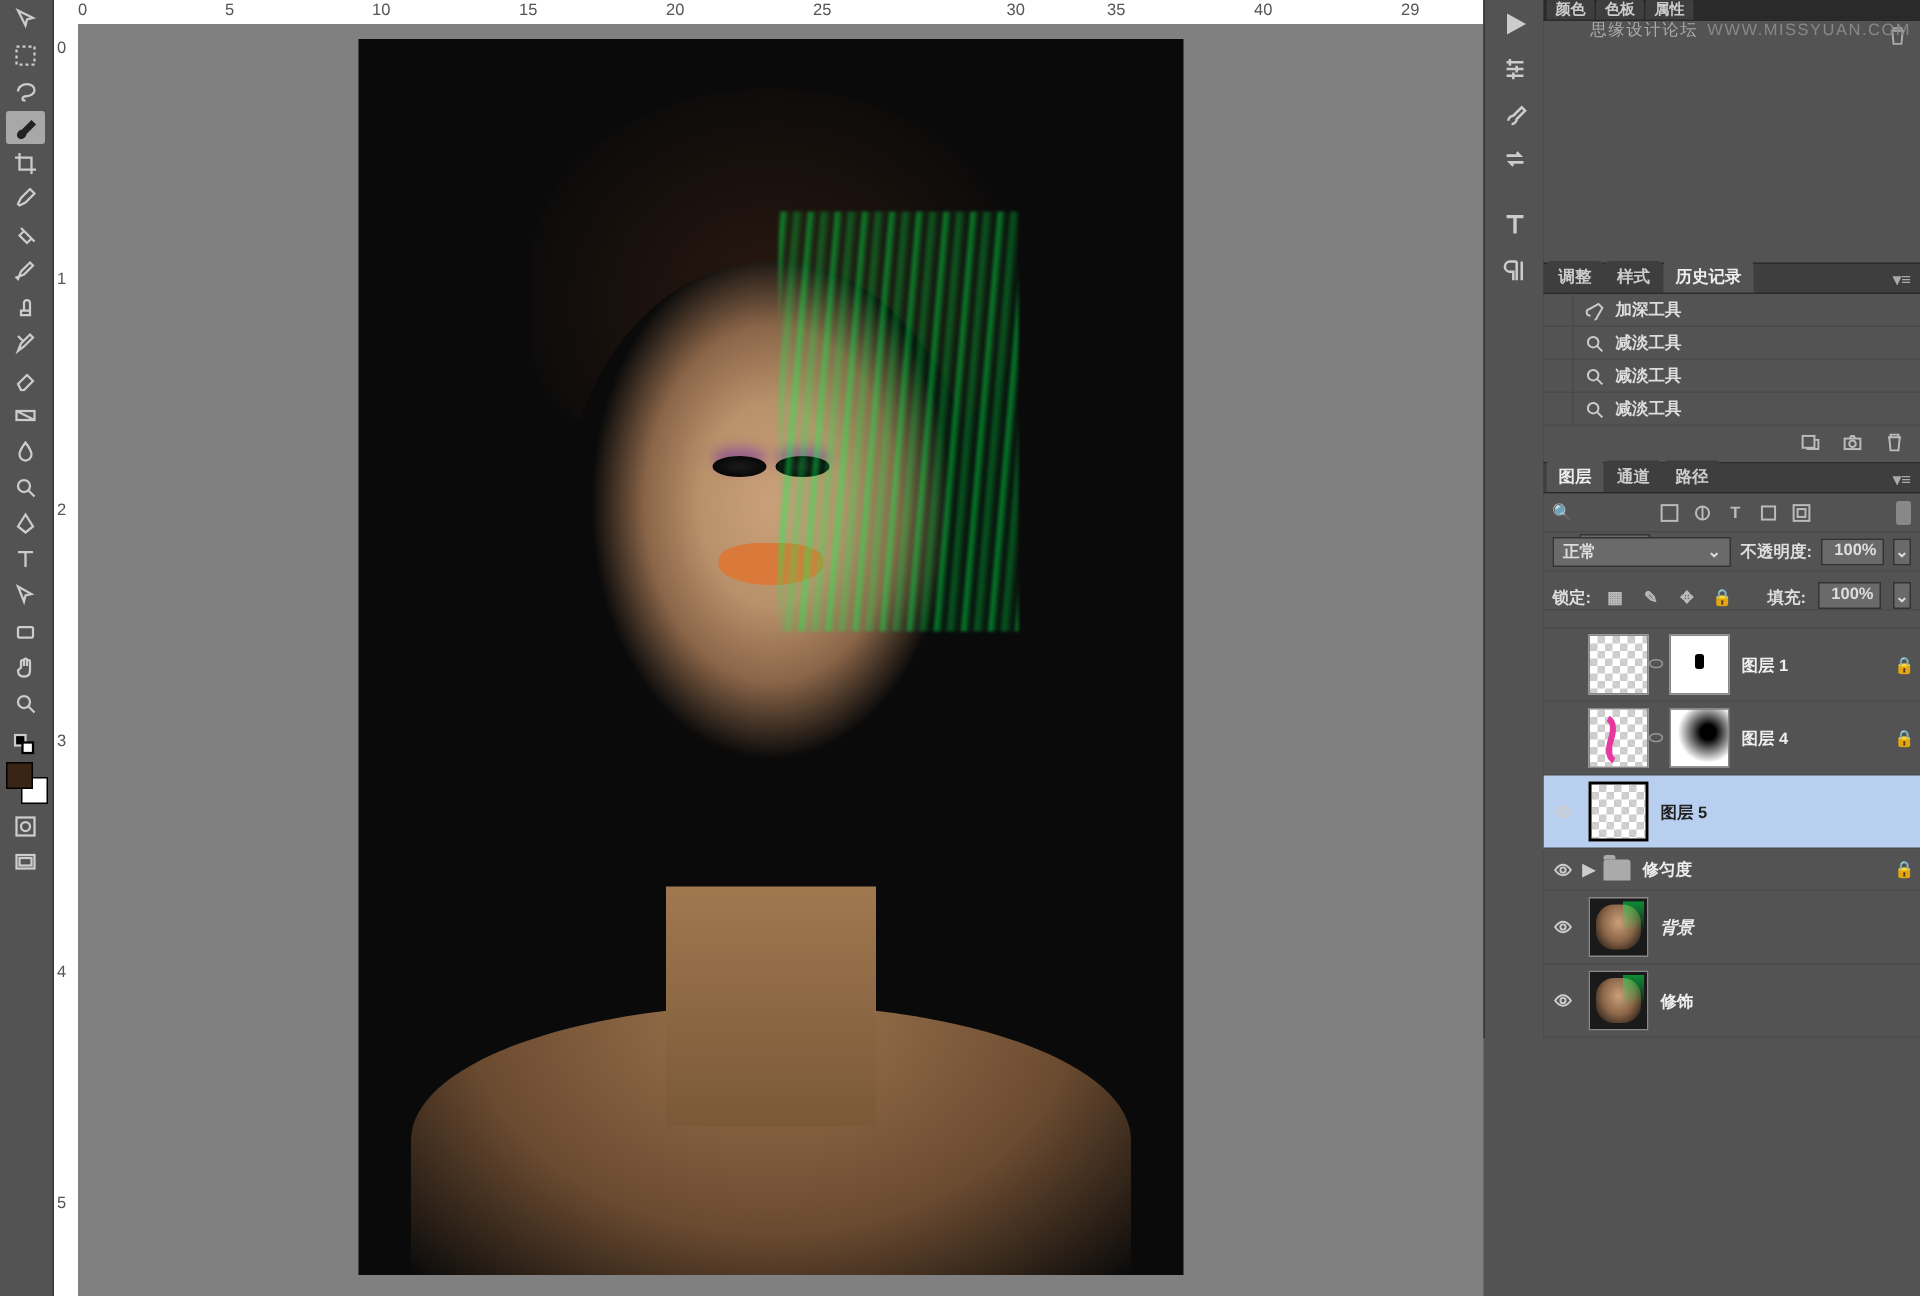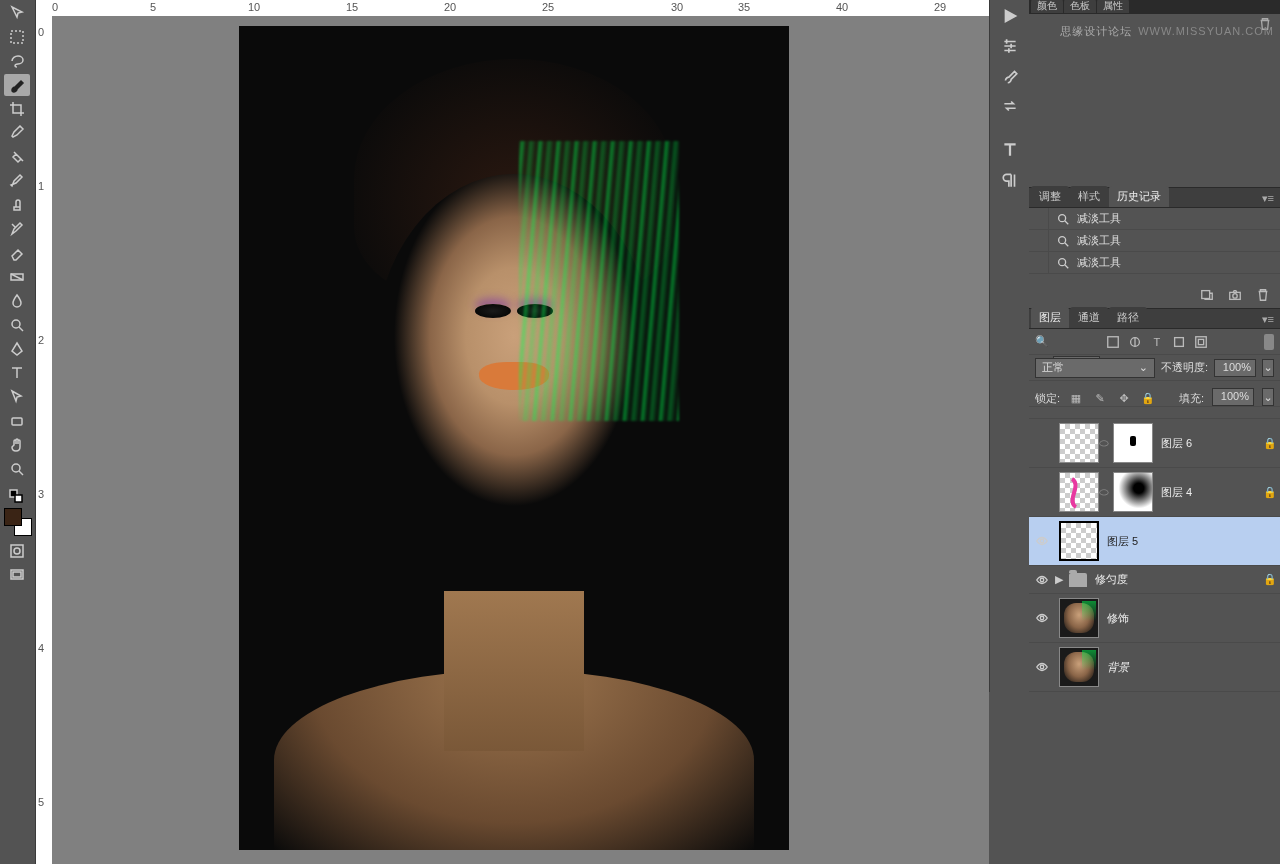--- a/index.html
+++ b/index.html
@@ -27,21 +27,21 @@
 .face { position: absolute; left: 50%; top: 18%; transform: translateX(-50%); width: 280px; height: 360px; background: radial-gradient(ellipse 120px 170px at 50% 45%, #c9a07a 0%, #b8906a 40%, #8a6548 70%, #0a0a0a 100%); border-radius: 50% 50% 45% 45%; }
 .neck { position: absolute; left: 50%; bottom: 12%; transform: translateX(-50%); width: 140px; height: 160px; background: linear-gradient(#a07850, #7a5838); }
 .shoulders { position: absolute; left: 50%; bottom: 0; transform: translateX(-50%); width: 480px; height: 180px; background: radial-gradient(ellipse at top, #a07850 0%, #6a4a30 60%, #0a0a0a 100%); border-radius: 50% 50% 0 0; }
 .hair { position: absolute; left: 50%; top: 4%; transform: translateX(-50%); width: 320px; height: 240px; background: radial-gradient(ellipse at 50% 60%, #2a1810 0%, #0a0a0a 80%); border-radius: 50% 50% 30% 30%; }
 .green-light { position: absolute; right: 20%; top: 14%; width: 160px; height: 280px; background: repeating-linear-gradient(95deg, transparent 0px, rgba(0,255,80,0.6) 3px, transparent 8px, rgba(0,255,80,0.4) 12px, transparent 18px); filter: blur(1px); opacity: 0.8; }
 .lips { position: absolute; left: 50%; top: 52%; transform: translateX(-50%); width: 70px; height: 28px; background: #d97a3a; border-radius: 40% 40% 50% 50%; }
 .eye-l { position: absolute; left: 36%; top: 36%; width: 36px; height: 14px; background: radial-gradient(#1a1a1a, #000); border-radius: 50%; box-shadow: 0 -6px 8px rgba(128,60,160,0.6); }
 .eye-r { position: absolute; right: 36%; top: 36%; width: 36px; height: 14px; background: radial-gradient(#1a1a1a, #000); border-radius: 50%; box-shadow: 0 -6px 8px rgba(128,60,160,0.6); }
 
 
-.right-col { position: absolute; right: 0; top: 0; width: 291px; height: 692px; background: #0c4a6e; display: flex; }
+.right-col { position: absolute; right: 0; top: 0; width: 291px; height: 692px; background: #0c4a6e; display: flex; font-weight: bold; }
 .right-strip { width: 40px; background: #535353; border-left: 1px solid #3a3a3a; }
 .strip-btn { width: 32px; height: 28px; margin: 2px 4px; display: flex; align-items: center; justify-content: center; color: #ccc; cursor: pointer; }
 .strip-sep { height: 12px; }
 .panels { flex: 1; display: flex; flex-direction: column; }
 
 
 .panel-tabs { height: 20px; background: #3e3e3e; display: flex; align-items: flex-end; border-bottom: 1px solid #2a2a2a; padding-left: 2px; }
 .panel-tab { padding: 3px 8px; background: #3e3e3e; color: #ccc; font-size: 11px; cursor: pointer; border-top-left-radius: 3px; border-top-right-radius: 3px; margin-right: 1px; }
 .panel-tab.active { background: #535353; color: #eee; }
 .flyout { margin-left: auto; padding: 2px 6px; color: #aaa; cursor: pointer; }
@@ -85,21 +85,21 @@
 .thumb.face-thumb.green::before { content:''; position:absolute; right:2px; top:2px; width:14px; height:20px; background: linear-gradient(rgba(0,255,80,0.5), transparent); z-index:2; }
 .mask { width: 40px; height: 40px; background: #fff; border: 1px solid #888; margin-left: 4px; }
 .link { width: 10px; color: #999; text-align: center; }
 .layer-name { color: #eee; margin-left: 8px; flex: 1; }
 .lock-r { width: 20px; color: #bbb; text-align: center; }
 .twisty { width: 10px; color: #ccc; }
 .folder-ico { width: 18px; height: 14px; background: #aaa; margin-left: 4px; border-radius: 2px 2px 0 0; position: relative; }
 .folder-ico::before { content:''; position:absolute; top:-3px; left:0; width:8px; height:3px; background:#aaa; border-radius:2px 2px 0 0; }
 
 
-.watermark { position: absolute; right: 6px; top: 24px; color: #888; font-size: 11px; letter-spacing: 1px; z-index: 50; pointer-events: none; }
+.watermark { position: absolute; right: 6px; top: 12px; color: #888; font-size: 11px; letter-spacing: 1px; z-index: 50; pointer-events: none; }
 .watermark .cn { color: #aaa; margin-right: 6px; }
 
 svg { stroke: currentColor; fill: none; stroke-width: 1.5; }
 </style>
 </head>
 <body>
 
 <div class="watermark">
   <span class="cn">思缘设计论坛</span><span>WWW.MISSYUAN.COM</span>
 </div>
@@ -323,20 +323,29 @@
     </div>
 
     <div class="panel-tabs">
       <span class="panel-tab">调整</span>
       <span class="panel-tab">样式</span>
       <span class="panel-tab active">历史记录</span>
       <span class="flyout">▾≡</span>
     </div>
     <div class="hist-panel">
       <div class="hist-body" id="histBody">
+          <div class="hist-row">
+            <div class="hist-check"></div>
+            <div class="hist-icon">
+              <svg viewBox="0 0 16 16" width="14" height="14">
+                <path d="M5 12c-2 0-3-1-3-3 0-1 1-2 2-2l7-4 3 3-4 7c0 1-1 2-2 2"></path>
+              </svg>
+            </div>
+            <div class="hist-label">加深工具</div>
+          </div>
           <div class="hist-row">
             <div class="hist-check"></div>
             <div class="hist-icon">
               <svg viewBox="0 0 16 16" width="14" height="14">
                 <circle cx="7" cy="7" r="4"></circle>
                 <path d="M10 10l4 4"></path>
               </svg>
             </div>
             <div class="hist-label">减淡工具</div>
           </div>
@@ -439,21 +448,21 @@
             <div class="vis-col"></div>
             <div style="flex:1"></div>
           </div>
           <div class="layer-row">
             <div class="vis-col"></div>
             <div class="thumb"></div>
             <span class="link">⬭</span>
             <div class="mask" style="background:#fff;">
               <div style="width:6px;height:10px;background:#000;margin:12px auto;border-radius:2px;"></div>
             </div>
-            <span class="layer-name">图层 6</span>
+            <span class="layer-name">图层 1</span>
             <span class="lock-r">🔒</span>
           </div>
           <div class="layer-row">
             <div class="vis-col"></div>
             <div class="thumb">
               <div style="position:relative;width:100%;height:100%;"><svg viewBox="0 0 40 40" width="40" height="40">
                   <path d="M12 6c4 2 4 8 2 14s-2 12 2 14" stroke="#e838a0" stroke-width="4" fill="none"></path>
                 </svg></div>
             </div>
             <span class="link">⬭</span>
@@ -484,29 +493,29 @@
             <span class="lock-r">🔒</span>
           </div>
           <div class="layer-row">
             <div class="vis-col">
               <svg viewBox="0 0 16 16" width="14" height="14">
                 <path d="M2 8c2-3 4-4 6-4s4 1 6 4c-2 3-4 4-6 4s-4-1-6-4z"></path>
                 <circle cx="8" cy="8" r="2"></circle>
               </svg>
             </div>
             <div class="thumb face-thumb green"></div>
-            <span class="layer-name">修饰</span>
+            <span class="layer-name" style="font-style:italic;">背景</span>
           </div>
           <div class="layer-row">
             <div class="vis-col">
               <svg viewBox="0 0 16 16" width="14" height="14">
                 <path d="M2 8c2-3 4-4 6-4s4 1 6 4c-2 3-4 4-6 4s-4-1-6-4z"></path>
                 <circle cx="8" cy="8" r="2"></circle>
               </svg>
             </div>
             <div class="thumb face-thumb green"></div>
-            <span class="layer-name" style="font-style:italic;">背景</span>
+            <span class="layer-name">修饰</span>
           </div>
         </div>
     </div>
 
   </div>
 </div>
 
 </body></html>

